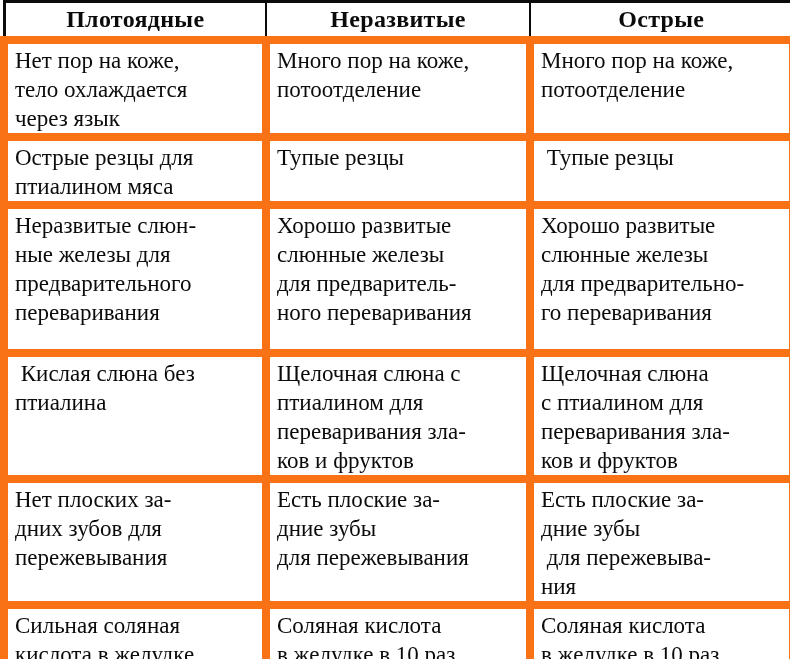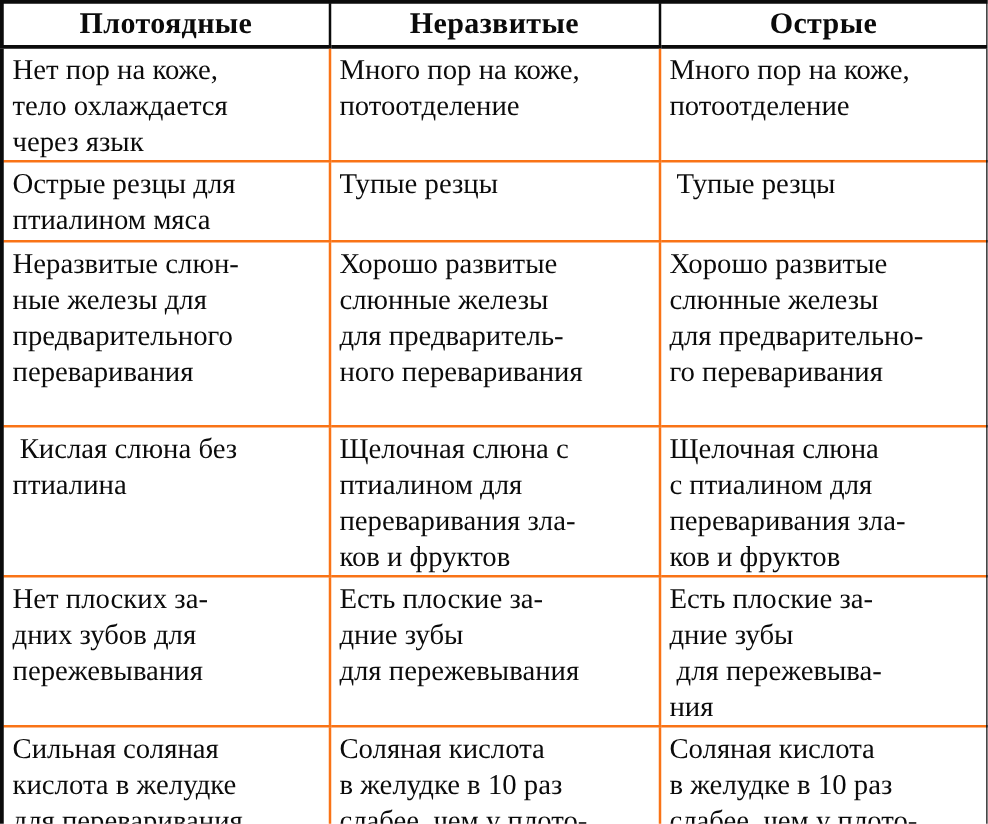--- a/index.html
+++ b/index.html
@@ -32,21 +32,21 @@
     border-bottom: 3px solid #0b0b0b;
     font-weight: bold;
     font-size: 24px;
     text-align: center;
     vertical-align: middle;
     padding: 2px 2px 3px 2px;
     height: 28px;
     letter-spacing: 0.3px;
   }
   table.cmp td {
-    border: 2px solid #f97316;
+    border: 8px solid #f97316;
     vertical-align: top;
     text-align: left;
     font-size: 23px;
     line-height: 29px;
     padding: 2px 4px 0 7px;
     white-space: pre-line;
     overflow: hidden;
   }
   tr.r1 { height: 89px; }
   tr.r2 { height: 64px; }

